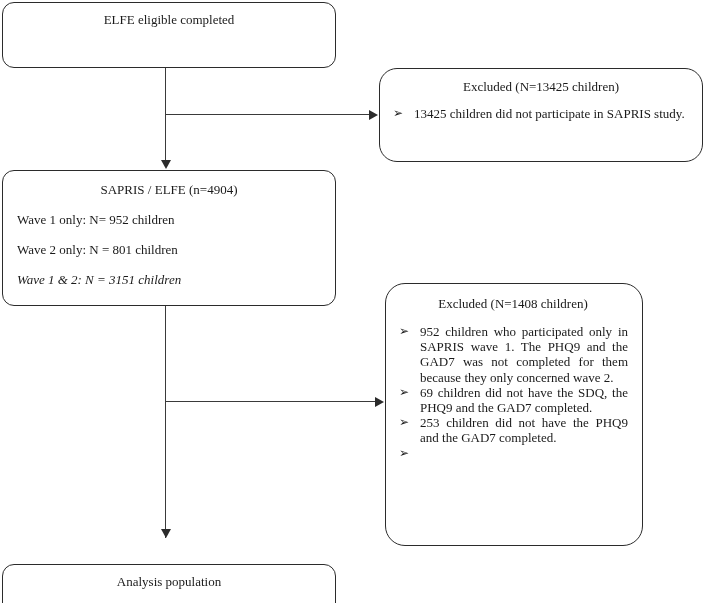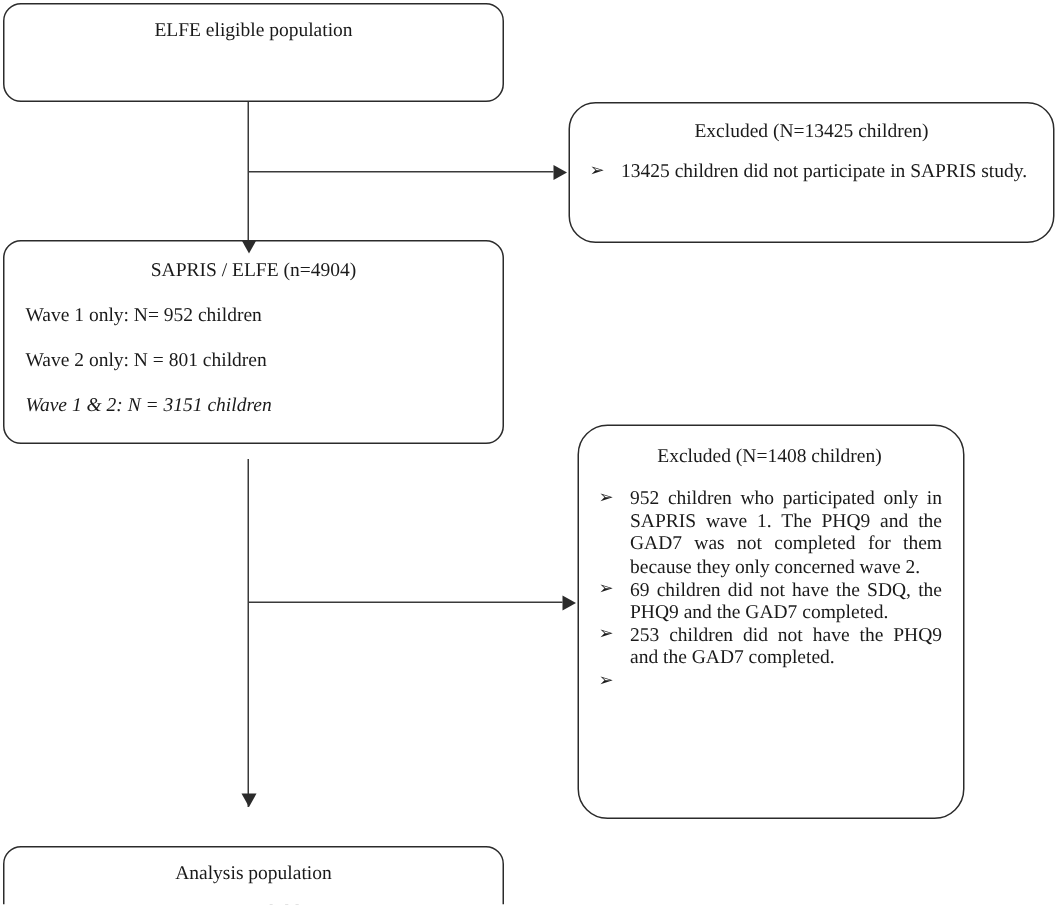--- a/index.html
+++ b/index.html
@@ -37,21 +37,21 @@
   
   #box-eligible {
     left: 2px; top: 2px; width: 334px; height: 66px;
     border-radius: 12px;
     padding-top: 9px;
   }
   #box-eligible .box-title { margin-bottom: 10px; }
 
   
   #box-sapris {
-    left: 2px; top: 160px; width: 334px; height: 136px;
+    left: 2px; top: 170px; width: 334px; height: 136px;
     border-radius: 12px;
     padding: 11px 14px 0 14px;
   }
   #box-sapris .box-title { margin-bottom: 14px; }
   #box-sapris .box-line { margin-bottom: 14px; }
   #box-sapris .box-line:last-child { margin-bottom: 0; font-style: italic; }
 
   
   #box-excluded-1 {
     left: 379px; top: 68px; width: 324px; height: 94px;
@@ -117,21 +117,21 @@
     border-bottom: 5px solid transparent;
     border-left: 9px solid #2b2b2b;
   }
 </style>
 </head>
 <body>
 
 <div id="canvas">
 
   <div class="box" id="box-eligible">
-    <div class="box-title">ELFE eligible population</div>
+    <div class="box-title">ELFE eligible completed</div>
   </div>
 
   <div class="box" id="box-excluded-1">
     <div class="box-title">Excluded (N=13425 children)</div>
     <ul class="bullets">
       <li class="bullet-item">
         <span class="bullet-glyph">➢</span>
         <span>13425 children did not participate in SAPRIS study.</span>
       </li>
     </ul>

